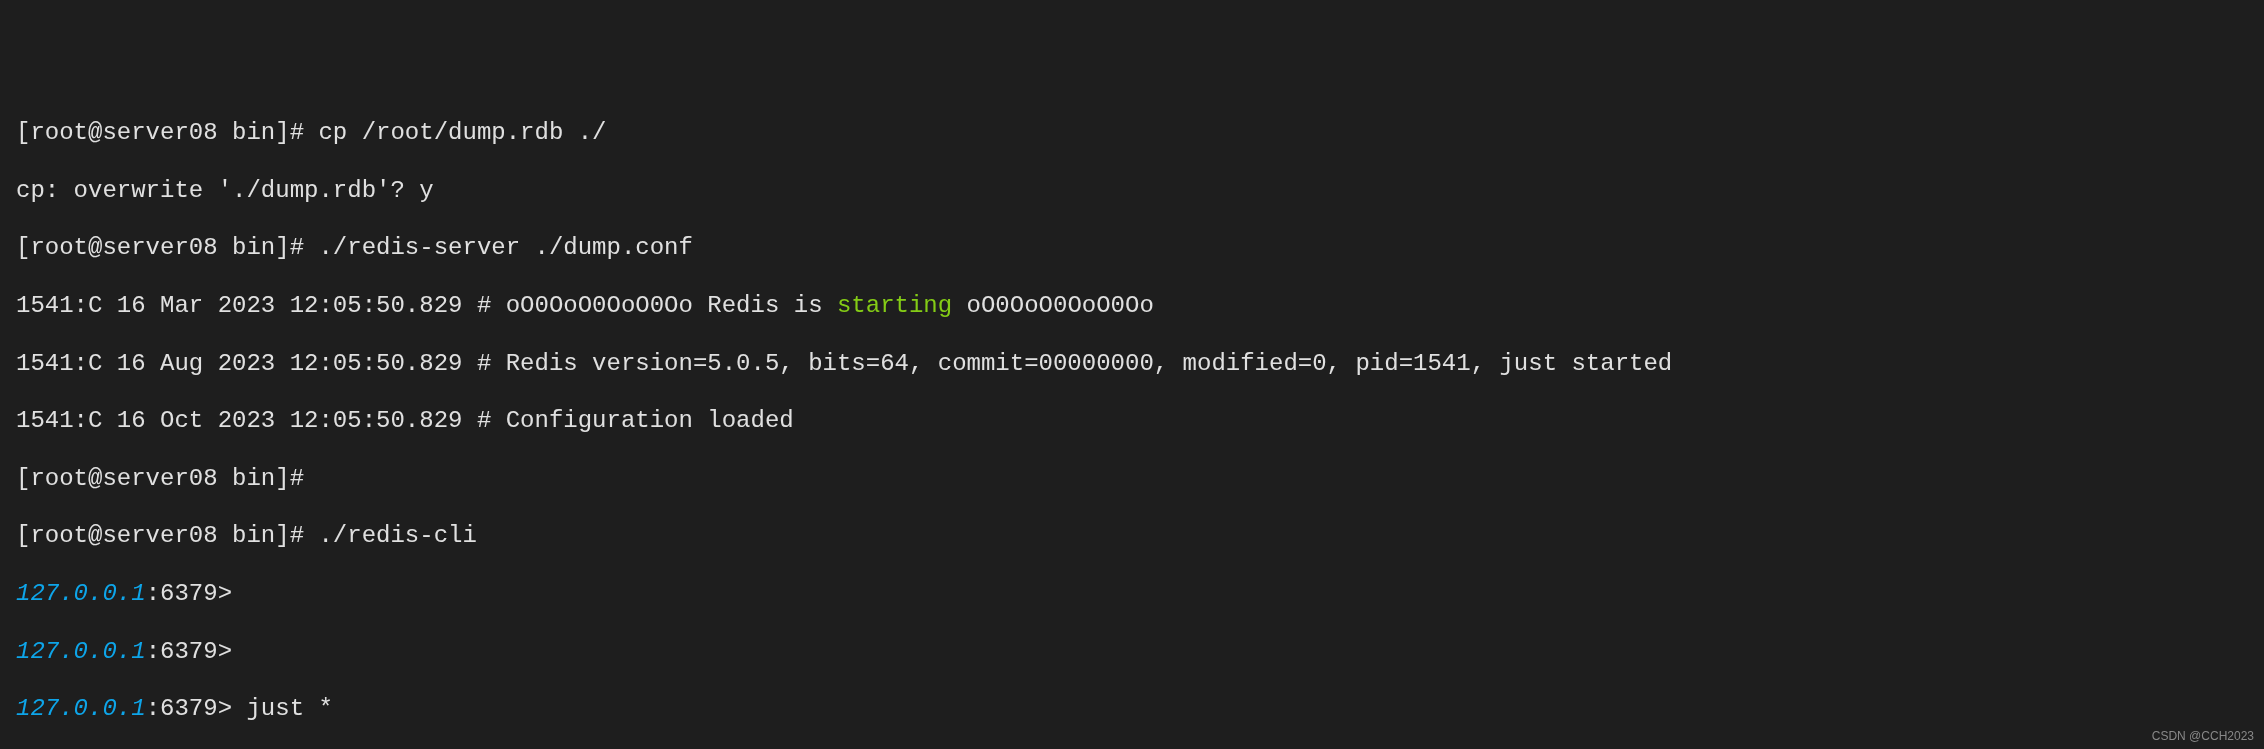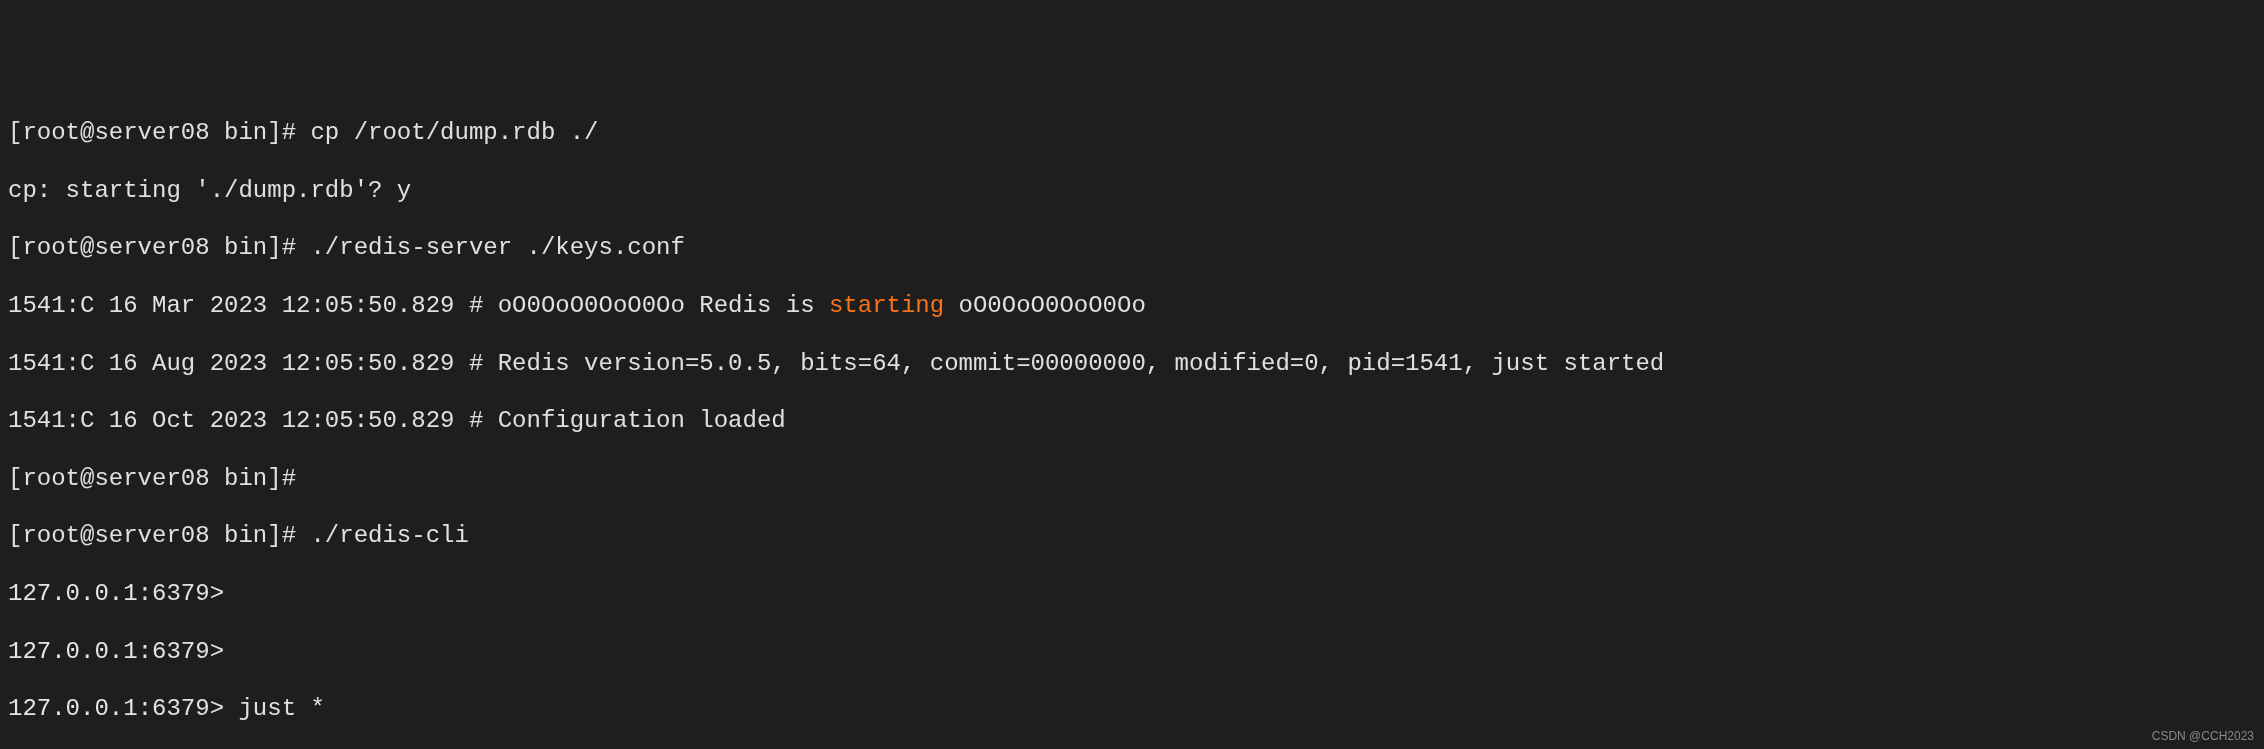--- a/index.html
+++ b/index.html
@@ -15,44 +15,46 @@
       line-height: 1.2;
       padding: 4px 8px;
       white-space: pre;
       overflow: hidden;
       width: 2264px;
       height: 749px;
       position: relative;
     }
     .line {
       white-space: pre;
+      margin-left: 8px;
     }
     .ip {
-      color: #e5e5e5;
+      color: #0ea5e9;
+      font-style: italic;
     }
     .starting {
-      color: #f97316;
+      color: #84cc16;
     }
     .watermark {
       position: absolute;
       bottom: 6px;
       right: 10px;
       font-size: 12px;
       color: #888;
       font-family: Arial, sans-serif;
     }
   </style>
 </head>
 <body>
 
 
 
 <div class="line"><span>[root@server08 bin]# </span><span>cp /root/dump.rdb ./</span></div>
-<div class="line"><span>cp: starting './dump.rdb'? y</span></div>
-<div class="line"><span>[root@server08 bin]# </span><span>./redis-server ./keys.conf</span></div>
+<div class="line"><span>cp: overwrite './dump.rdb'? y</span></div>
+<div class="line"><span>[root@server08 bin]# </span><span>./redis-server ./dump.conf</span></div>
 <div class="line"><span>1541:C 16 Mar 2023 12:05:50.829 # oO0OoO0OoO0Oo Redis is </span><span class="starting">starting</span><span> oO0OoO0OoO0Oo</span></div>
 <div class="line"><span>1541:C 16 Aug 2023 12:05:50.829 # Redis version=5.0.5, bits=64, commit=00000000, modified=0, pid=1541, just started</span></div>
 <div class="line"><span>1541:C 16 Oct 2023 12:05:50.829 # Configuration loaded</span></div>
 <div class="line"><span>[root@server08 bin]#</span></div>
 <div class="line"><span>[root@server08 bin]# </span><span>./redis-cli</span></div>
 <div class="line"><span class="ip">127.0.0.1</span><span>:6379&gt;</span><span></span></div>
 <div class="line"><span class="ip">127.0.0.1</span><span>:6379&gt;</span><span></span></div>
 <div class="line"><span class="ip">127.0.0.1</span><span>:6379&gt;</span><span> just *</span></div>
 
 

